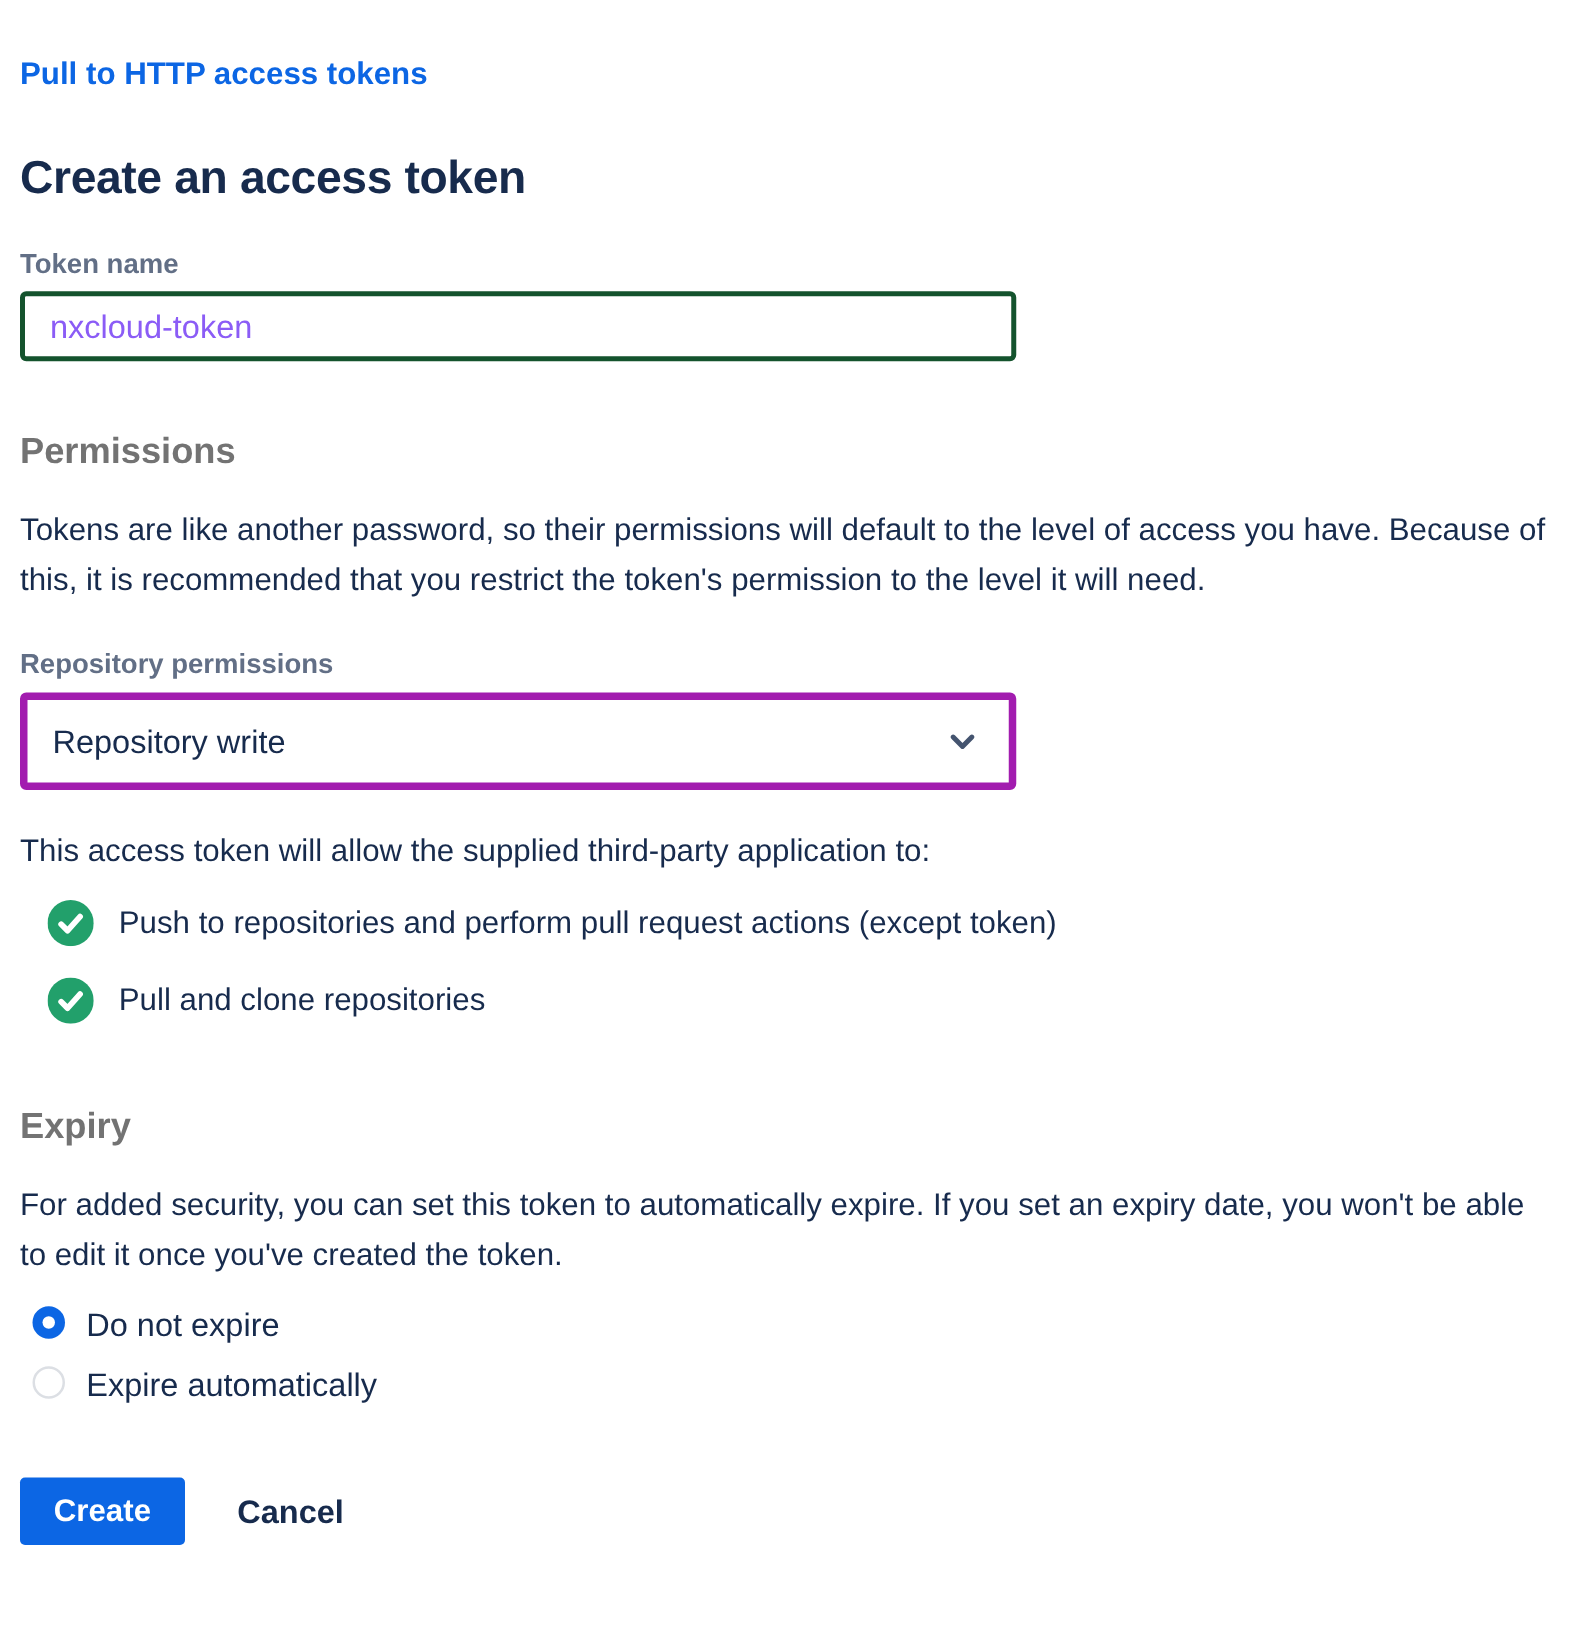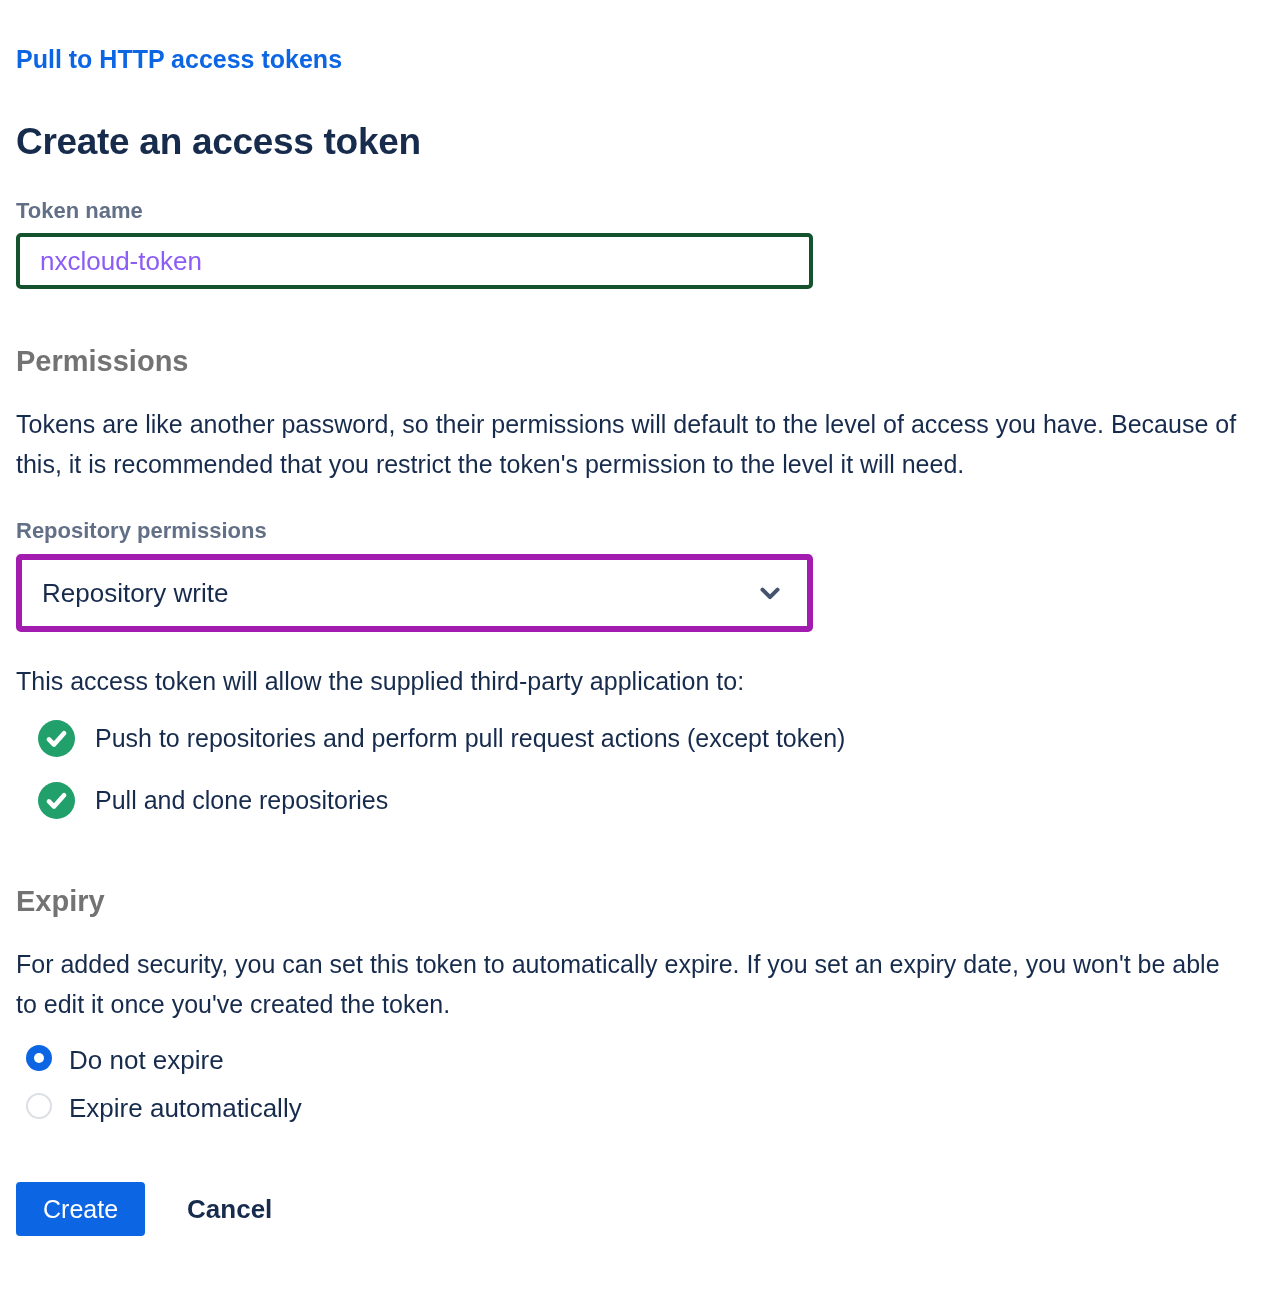--- a/index.html
+++ b/index.html
@@ -126,21 +126,21 @@
   .actions { margin-top: 57px; display: flex; align-items: center; }
   .btn-primary {
     height: 54px;
     padding: 0 27px;
     background: #0C66E4;
     border: none;
     border-radius: 4px;
     color: #ffffff;
     font-family: "Liberation Sans", "DejaVu Sans", sans-serif;
     font-size: 25px;
-    font-weight: 400;
+    font-weight: 700;
     cursor: pointer;
   }
   .btn-subtle {
     margin-left: 42px;
     background: transparent;
     border: none;
     padding: 0;
     color: #172B4D;
     font-family: "Liberation Sans", "DejaVu Sans", sans-serif;
     font-size: 26px;

